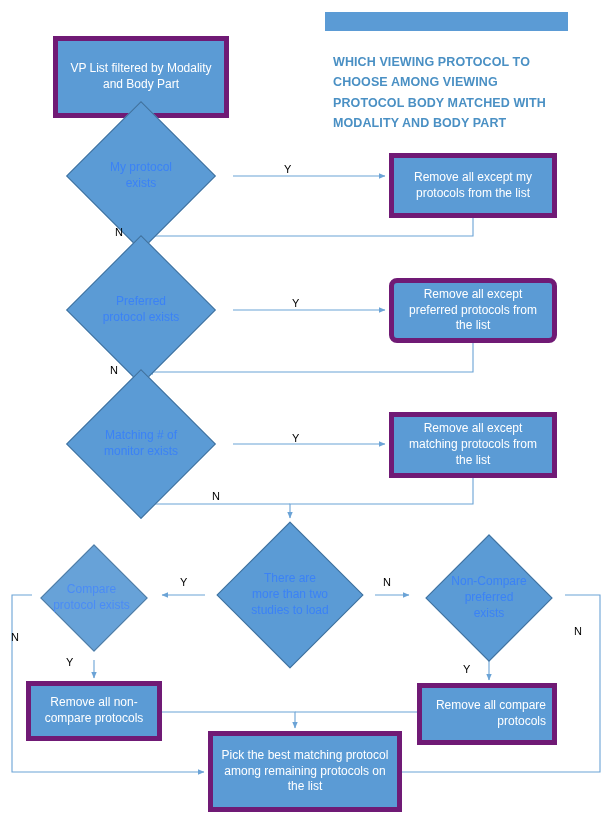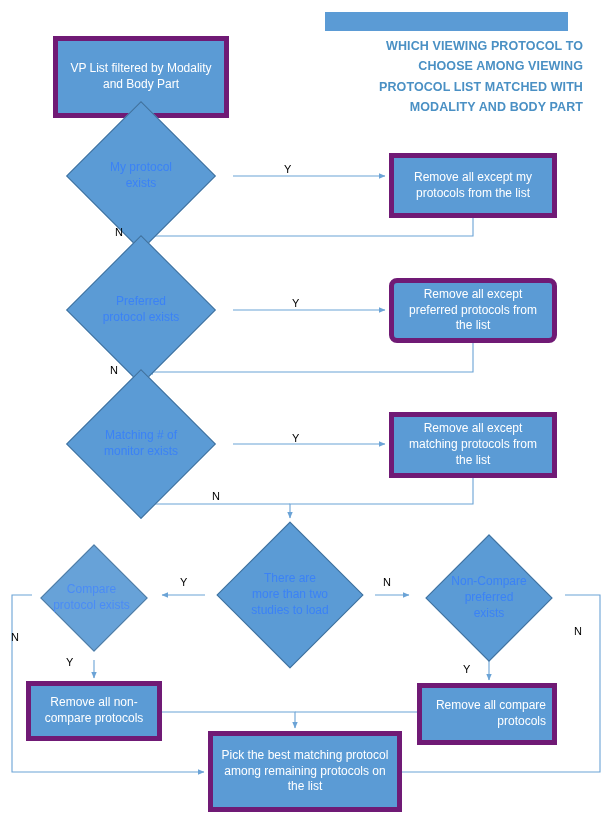--- a/index.html
+++ b/index.html
@@ -127,24 +127,24 @@
 
       <path d="M565,595 L600,595 L600,772 L386,772" marker-end="url(#arrow)"></path>
 
       <path d="M162,712 L295,712 L295,728" marker-end="url(#arrow)"></path>
 
       <path d="M417,712 L295,712"></path>
     </g>
   </svg>
 
   <div class="title-bar" style="left:325px; top:12px; width:243px; height:19px;"></div>
-  <div class="title-text" style="left:333px; top:36px; width:250px;text-align:right;">
+  <div class="title-text" style="left:333px; top:52px; width:250px;">
     <div>WHICH VIEWING PROTOCOL TO</div>
     <div>CHOOSE AMONG VIEWING</div>
-    <div>PROTOCOL LIST MATCHED WITH</div>
+    <div>PROTOCOL BODY MATCHED WITH</div>
     <div>MODALITY AND BODY PART</div>
   </div>
 
   <div class="node proc" style="left:53px; top:36px; width:176px; height:82px;">
     <span>VP List filtered by Modality and Body Part</span>
   </div>
 
   <div class="node decision" style="left:88px; top:123px; width:106px; height:106px;">
     <span class="dia-shape"></span>
     <span class="dia-text">My protocol exists</span>

